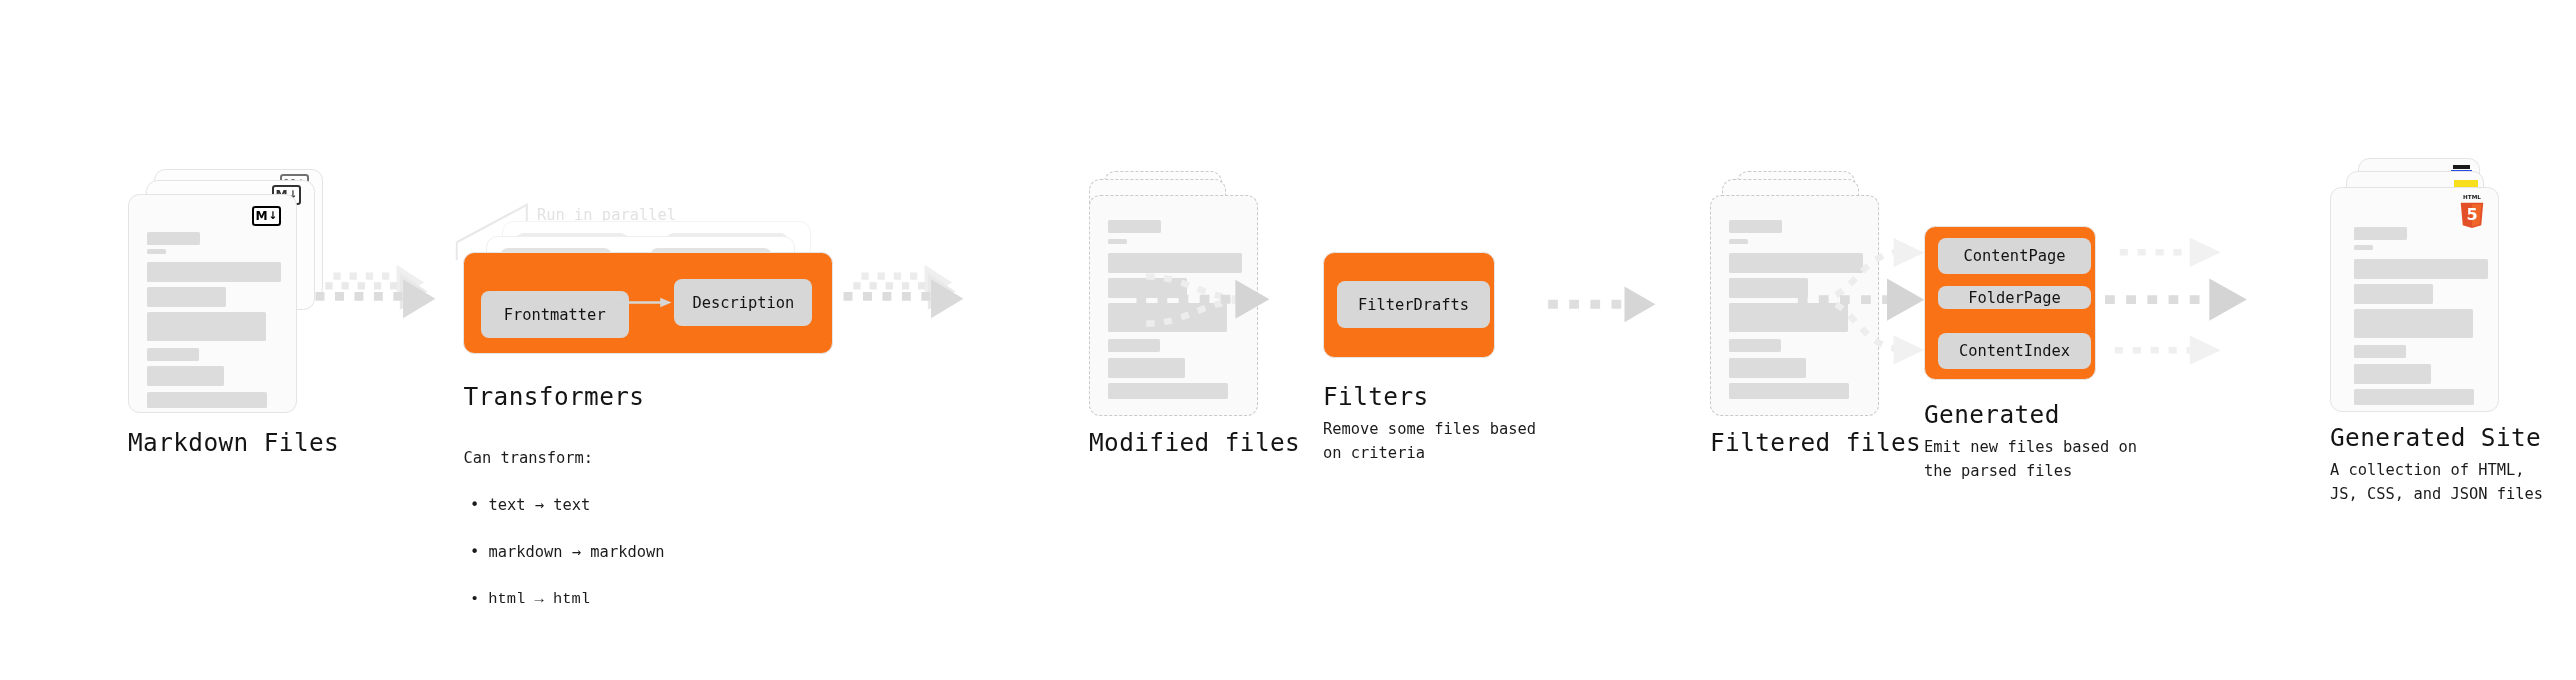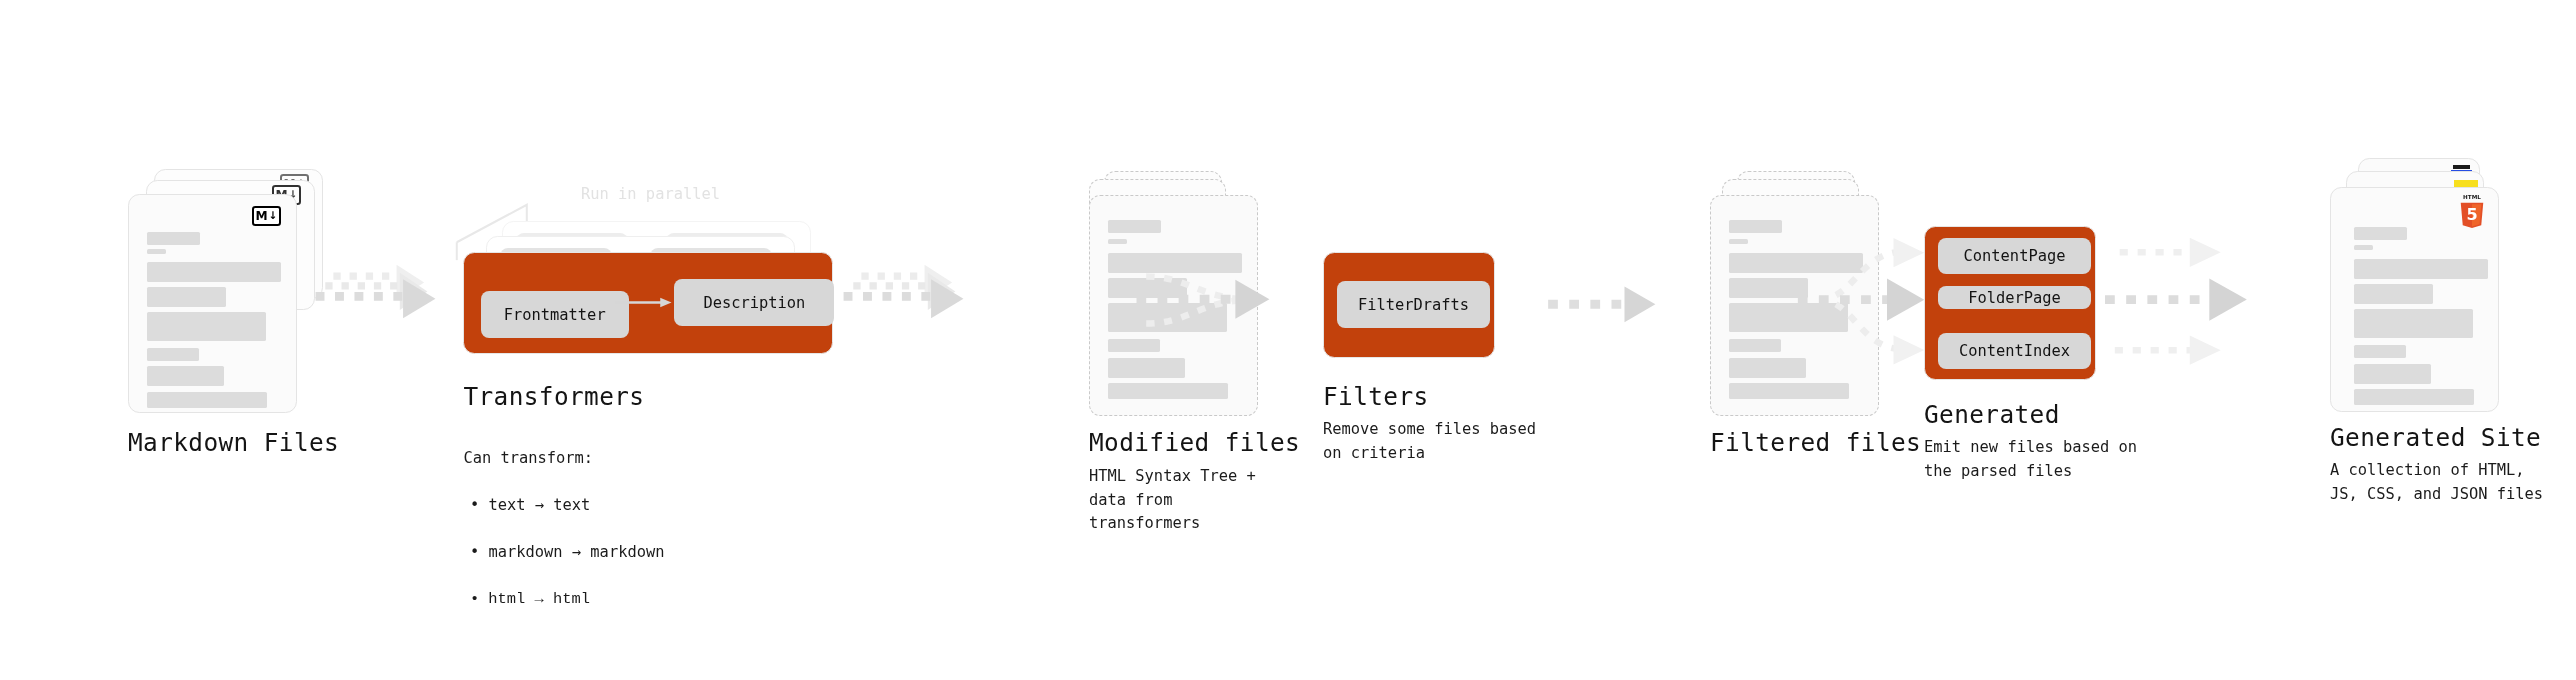--- a/index.html
+++ b/index.html
@@ -94,21 +94,21 @@
   }
   .html5-badge {
     position: absolute;
     width: 28px; height: 37px;
   }
 
   
   .pbox {
     position: absolute;
     box-sizing: border-box;
-    background: #c2410c;
+    background: #f97316;
     border: 1.6px solid #e6e6e6;
     border-radius: 11.4px;
   }
   .pbox.l2 { border-color: #efefef; background: #ffffff; }
   .pbox.l3 { border-color: #f4f4f4; background: #ffffff; }
 
   .chip {
     position: absolute;
     box-sizing: border-box;
     background: #d7d7d7;
@@ -185,21 +185,21 @@
     </g>
     <polygon points="116,14 156,38 116,62" fill="#d9d9d9"></polygon>
   </svg>
 
   <div class="abs" style="left:439px;top:0;width:423px;height:681px;">
 
     <svg class="abs" style="left:16.3px;top:195px;" width="98" height="57" viewBox="0 0 120 70">
       <path d="M2 58 L88 12 L88 42" stroke="#e8e8e8" stroke-width="2.5" fill="none"></path>
       <path d="M2 58 L2 80" stroke="#e8e8e8" stroke-width="2.5" fill="none"></path>
     </svg>
-    <div class="parallel-label" style="left:98px;top:185px;margin-left:44px;">Run in parallel</div>
+    <div class="parallel-label" style="left:98px;top:206px;">Run in parallel</div>
 
     <div class="pbox l3" style="left:63px;top:221px;width:309px;height:93px;">
       <div class="chip l3" style="left:13px;top:11.4px;width:112px;height:50px;"></div>
       <div class="chip l3" style="left:163px;top:11.4px;width:122px;height:50px;"></div>
       <svg class="abs" style="left:128px;top:31px;" width="39" height="11.4" viewBox="0 0 48 14">
         <line x1="0" y1="6" x2="34" y2="6" stroke="#ededed" stroke-width="3"></line>
         <polygon points="32,1 44,6 32,11" fill="#ededed"></polygon>
       </svg>
     </div>
 
@@ -207,21 +207,21 @@
       <div class="chip l2" style="left:13px;top:11.4px;width:112px;height:50px;"></div>
       <div class="chip l2" style="left:163px;top:11.4px;width:122px;height:50px;"></div>
       <svg class="abs" style="left:128px;top:31px;" width="39" height="11.4" viewBox="0 0 48 14">
         <line x1="0" y1="6" x2="34" y2="6" stroke="#e5e5e5" stroke-width="3"></line>
         <polygon points="32,1 44,6 32,11" fill="#e5e5e5"></polygon>
       </svg>
     </div>
 
     <div class="pbox" style="left:24.4px;top:252px;width:370px;height:102px;">
       <div class="chip" style="left:16.3px;top:38px;width:148px;height:47px;">Frontmatter</div>
-      <div class="chip" style="left:210px;top:26px;width:160px;height:47px;">Description</div>
+      <div class="chip" style="left:210px;top:26px;width:138px;height:47px;">Description</div>
       <svg class="abs" style="left:151px;top:43px;" width="63" height="13" viewBox="0 0 78 16">
         <line x1="0" y1="8" x2="58" y2="8" stroke="#d6d6d6" stroke-width="3"></line>
         <polygon points="56,2 70,8 56,14" fill="#d6d6d6"></polygon>
       </svg>
     </div>
 
     <div class="stage-title abs" style="left:24.4px;top:382px;">Transformers</div>
 
     <div class="stage-desc abs" style="left:24.4px;top:423px;">
       <div>Can transform:</div>
@@ -256,22 +256,20 @@
       <div class="skel" style="left:18px;top:43px;width:18.7px;height:4.9px;"></div>
       <div class="skel" style="left:18px;top:57px;width:134px;height:19.5px;"></div>
       <div class="skel" style="left:18px;top:82px;width:79px;height:19.5px;"></div>
       <div class="skel" style="left:18px;top:107px;width:119px;height:29px;"></div>
       <div class="skel" style="left:18px;top:143px;width:52px;height:13px;"></div>
       <div class="skel" style="left:18px;top:162px;width:77px;height:19.5px;"></div>
       <div class="skel" style="left:18px;top:187px;width:120px;height:16.3px;"></div>
     </div>
 
     <div class="stage-title abs" style="left:154px;top:428px;">Modified files</div>
-    <div class="stage-desc abs" style="left:154px;top:465px;">HTML Syntax Tree +
-data from transformers</div>
   </div>
 
   <svg class="abs" style="left:1130px;top:260px;" width="154" height="98" viewBox="0 0 190 120">
     <path d="M20 20 C 70 20, 85 45, 140 48" stroke="#ededed" stroke-width="8" stroke-dasharray="10 12" fill="none"></path>
     <path d="M20 78 C 70 78, 85 52, 140 49" stroke="#ededed" stroke-width="8" stroke-dasharray="10 12" fill="none"></path>
     <line x1="8" y1="48" x2="138" y2="48" stroke="#dcdcdc" stroke-width="11" stroke-dasharray="12 14"></line>
     <polygon points="130,24 172,48 130,72" fill="#d4d4d4"></polygon>
   </svg>
 
   <div class="abs" style="left:1260px;top:0;width:325px;height:681px;">

